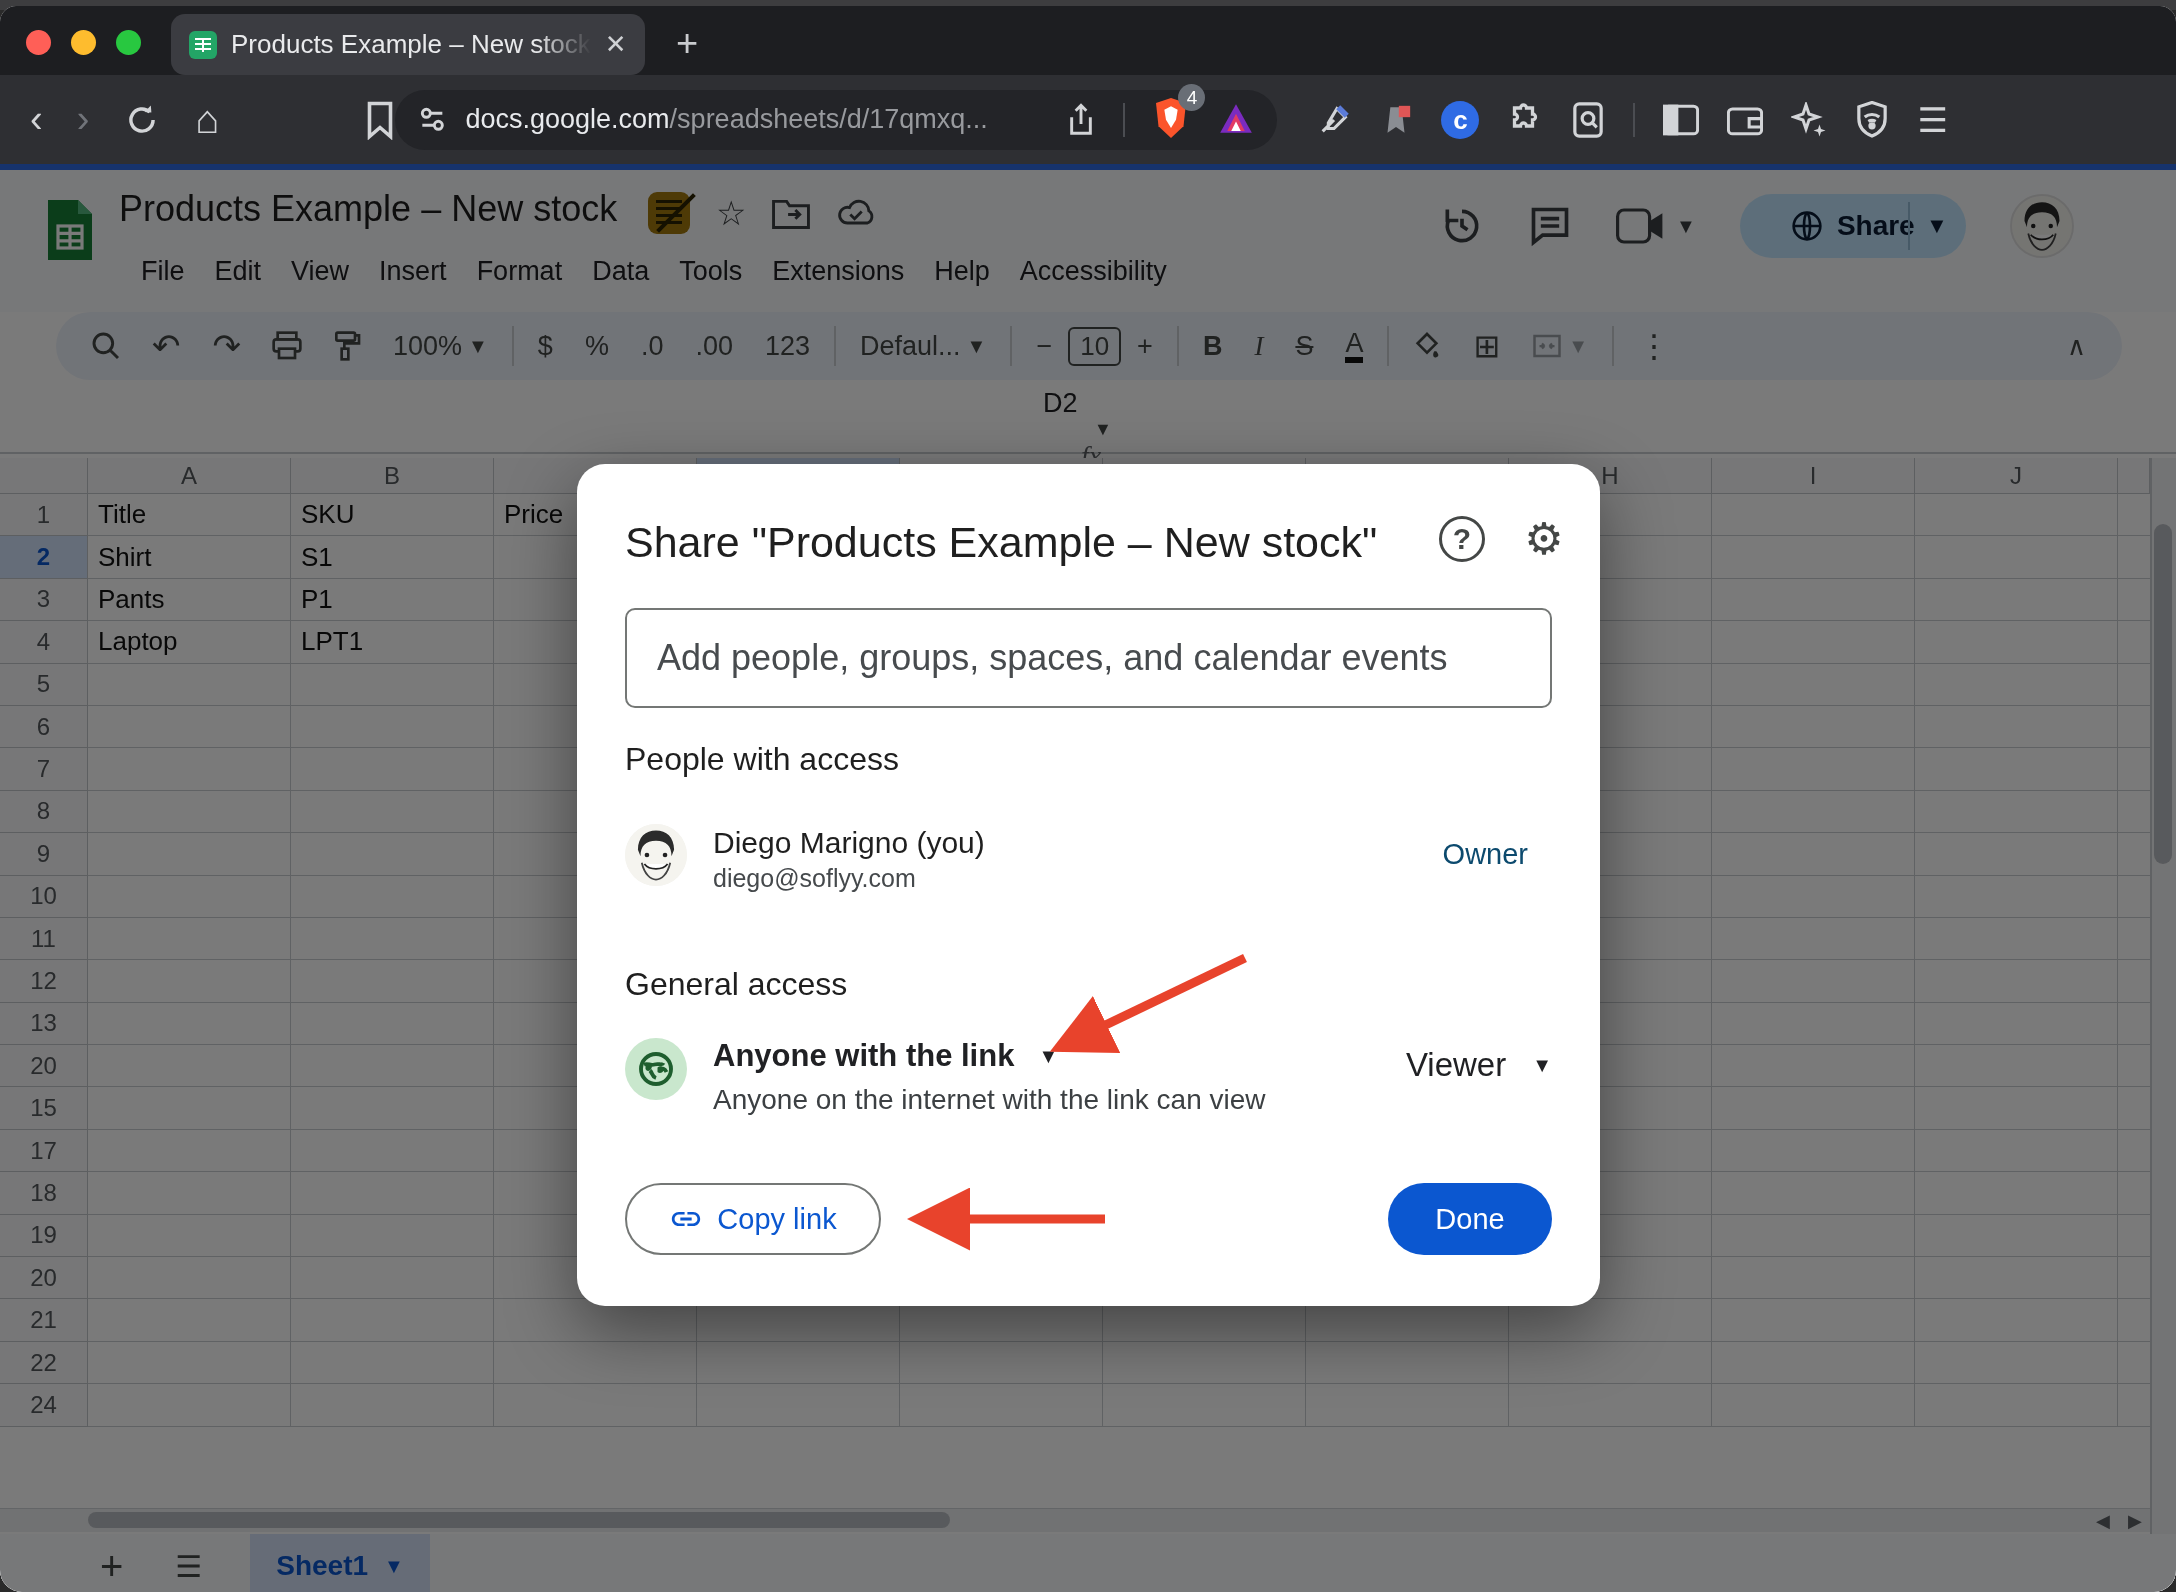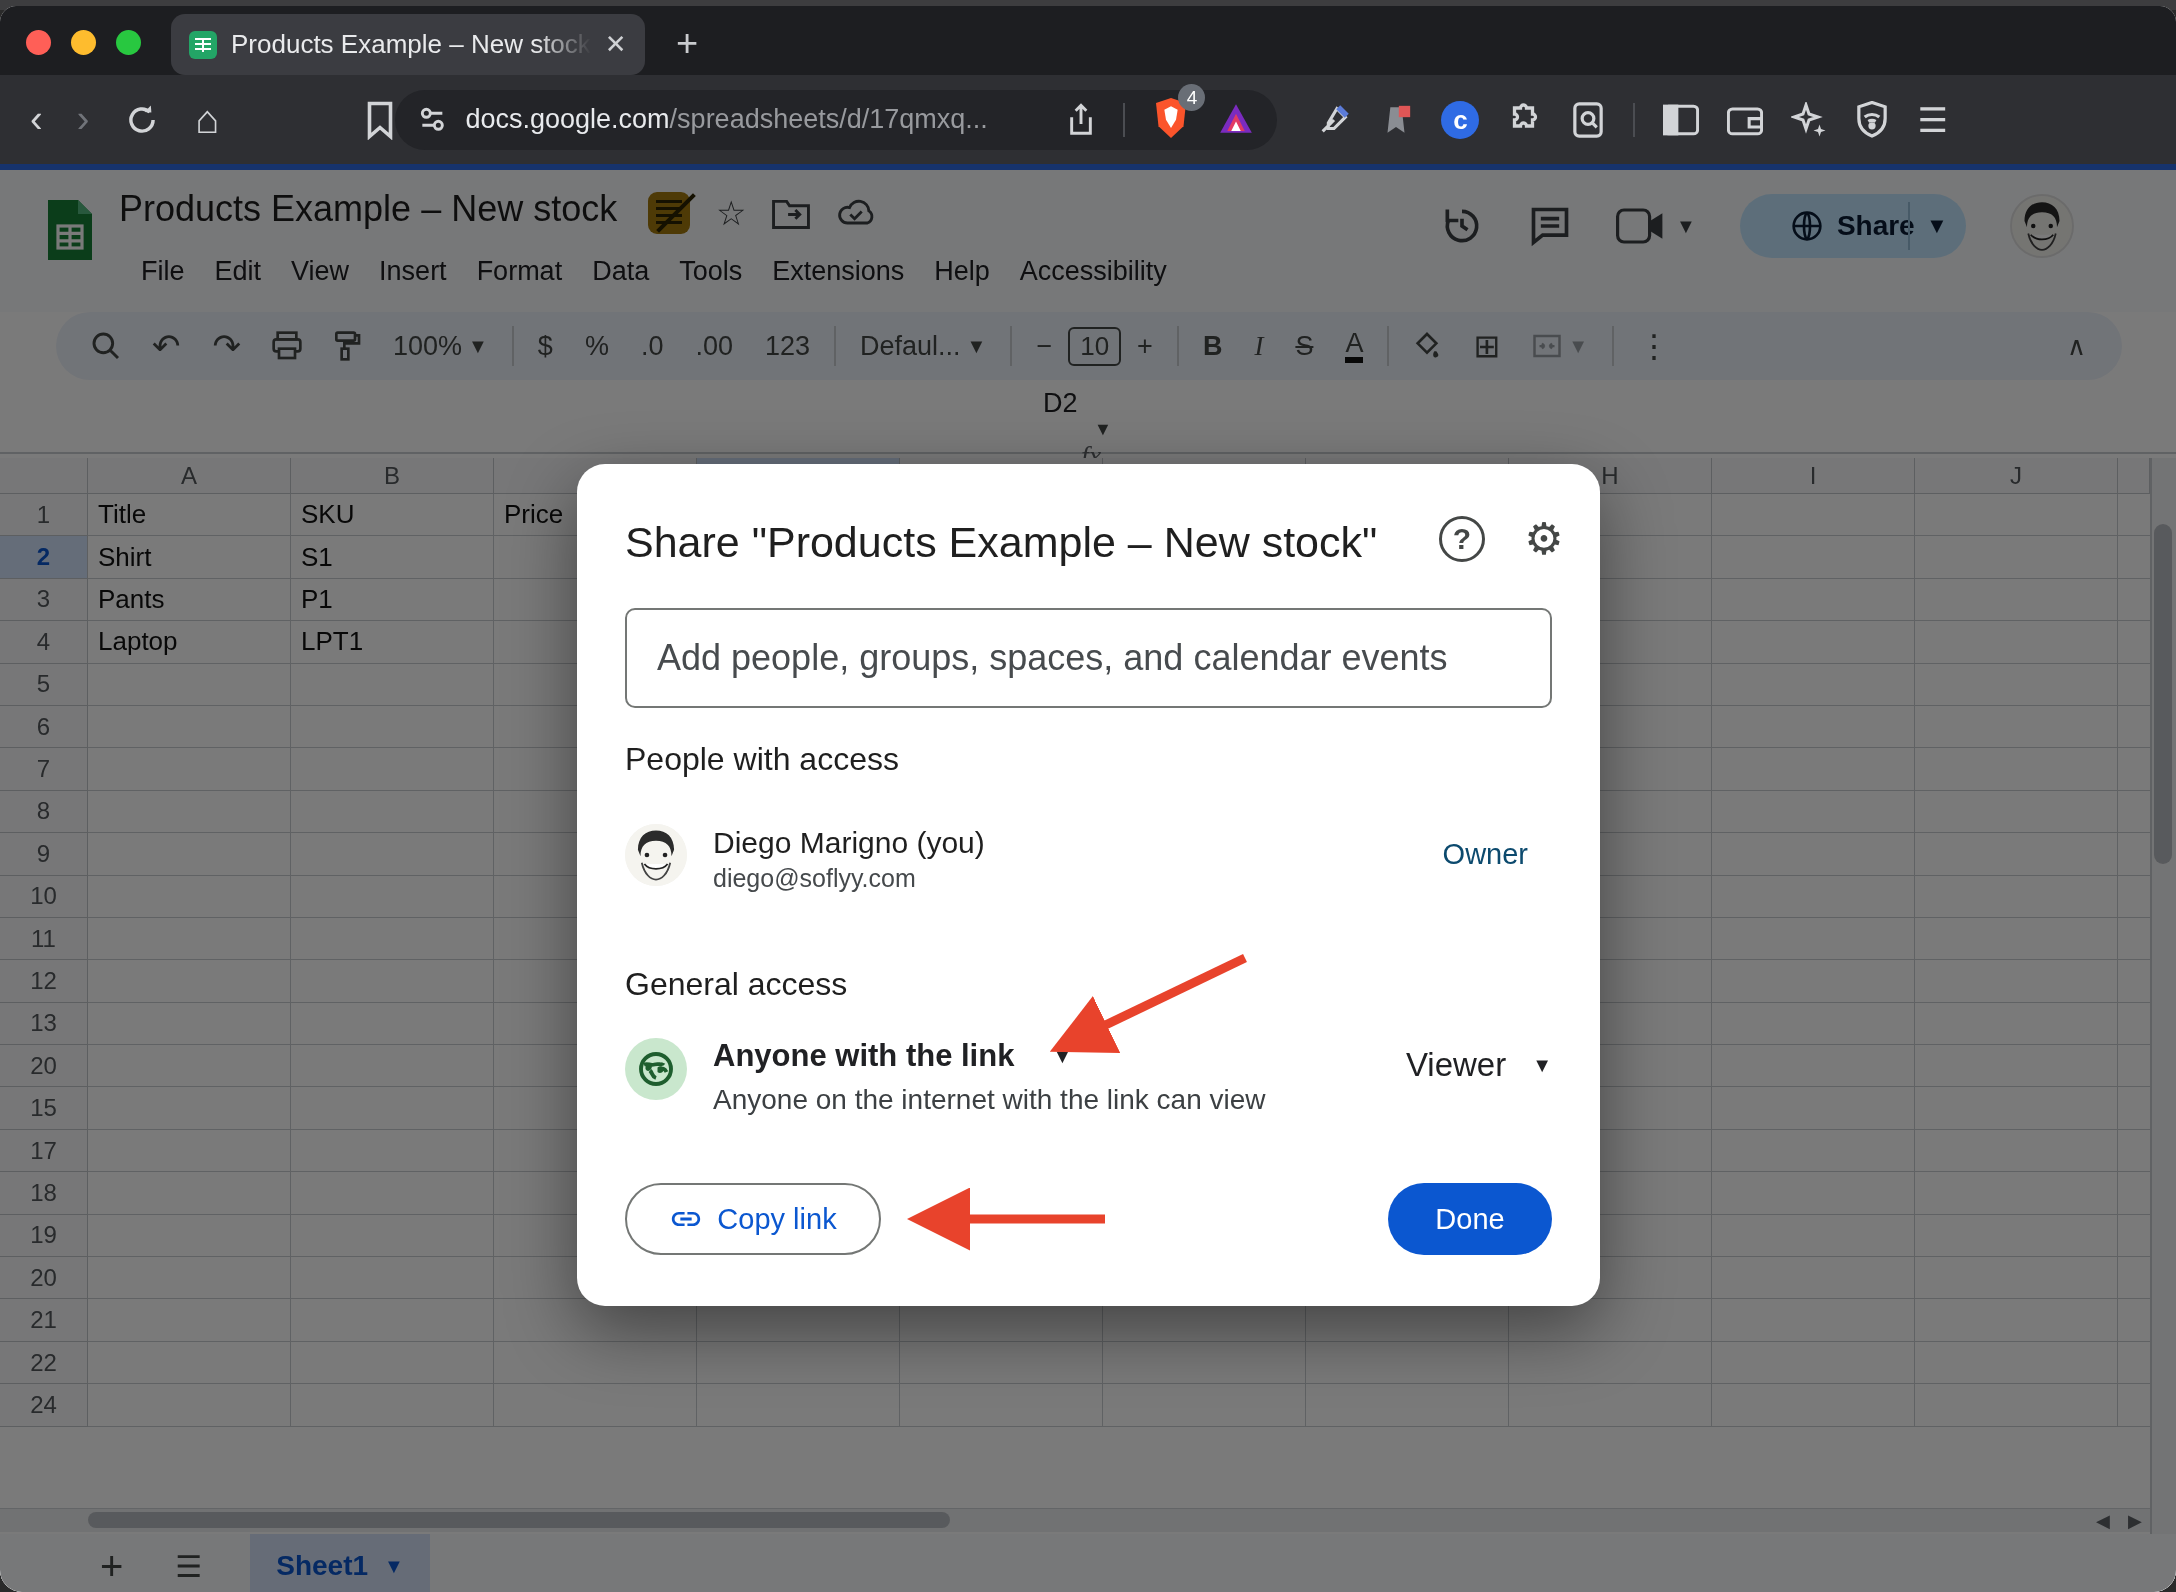--- a/index.html
+++ b/index.html
@@ -114,21 +114,21 @@
   #dlg-input::placeholder{color:#474b4e;opacity:1;}
   .dlg-h2{font-size:32px;color:#1f1f1f;font-weight:500;}
   #people-heading{left:48px;top:268px;margin-top:9px;}
   #person-row{left:48px;top:360px;width:927px;height:66px;}
   #person-name{left:88px;top:2px;font-size:30px;color:#1f1f1f;font-weight:500;}
   #person-email{left:88px;top:40px;font-size:25px;color:#45494c;}
   #person-role{right:24px;top:14px;font-size:29px;color:#0c4a6e;}
   #general-heading{left:48px;top:502px;}
   #access-row{left:48px;top:574px;width:927px;height:64px;}
   #access-circle{left:0;top:0;width:62px;height:62px;border-radius:50%;background:#c9e7cd;display:flex;align-items:center;justify-content:center;}
-  #access-label-wrap{left:88px;top:0px;display:flex;align-items:center;gap:38px;}
+  #access-label-wrap{left:88px;top:0px;display:flex;align-items:center;gap:24px;}
   #access-label{font-size:31px;color:#202124;font-weight:700;}
   #access-caret{font-size:20px;color:#202124;}
   #access-desc{left:88px;top:46px;font-size:28px;color:#3c4043;white-space:nowrap;}
   #viewer-dd{right:0px;top:8px;display:flex;align-items:center;gap:26px;}
   #viewer-label{font-size:33px;color:#202124;}
   #viewer-caret{font-size:20px;color:#202124;}
   #copy-link-btn{left:48px;top:719px;width:256px;height:72px;border:2px solid #747775;border-radius:36px;
       display:flex;align-items:center;justify-content:center;gap:14px;background:#fff;}
   #copy-link-label{font-size:29px;color:#0b57d0;}
   #done-btn{left:811px;top:719px;width:164px;height:72px;background:#0b57d0;border-radius:36px;

